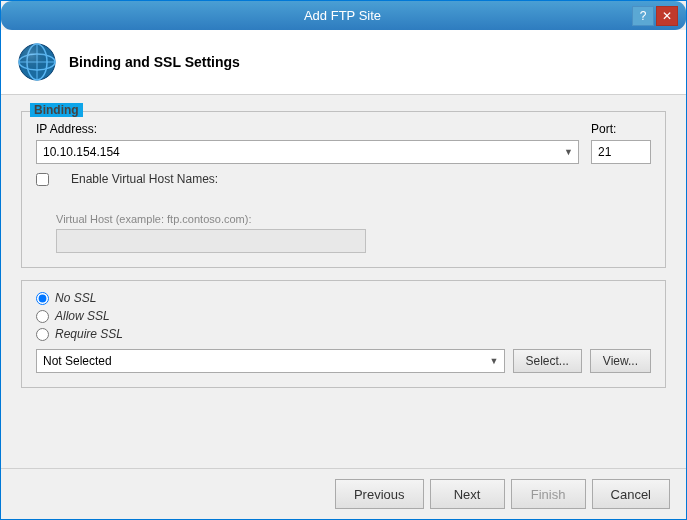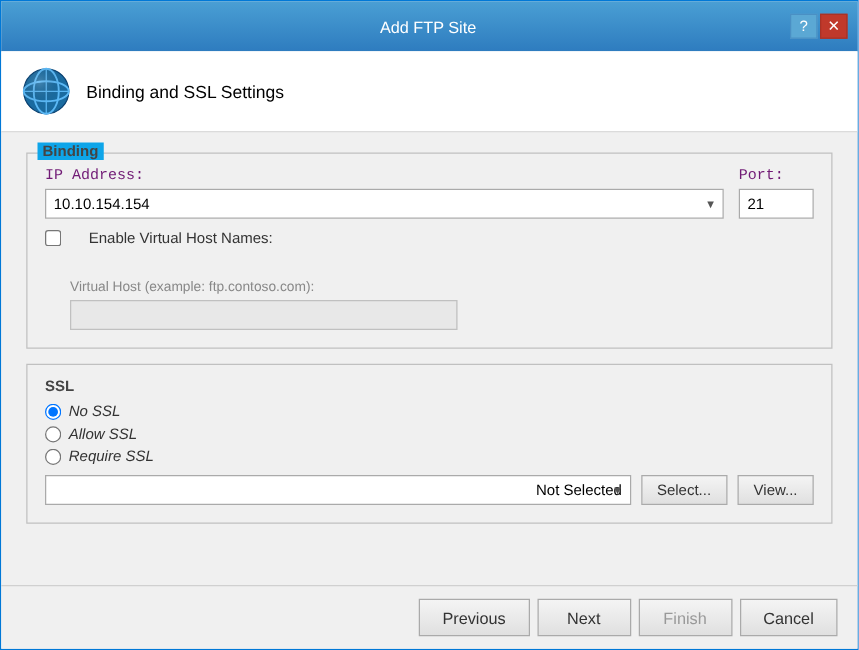--- a/index.html
+++ b/index.html
@@ -19,26 +19,27 @@
       width: 687px;
       height: 520px;
       background: #f0f0f0;
       border: 1px solid #0078d7;
       display: flex;
       flex-direction: column;
     }
 
     .title-bar {
       background: linear-gradient(to bottom, #4a9fd4, #2e7cbf);
-      height: 40px;
+      height: 29px;
       display: flex;
       align-items: center;
       justify-content: space-between;
       padding: 0 8px;
       flex-shrink: 0;
+      border-radius: 11px;
     }
 
     .title-bar-title {
       color: white;
       font-size: 13px;
       font-weight: normal;
       flex: 1;
       text-align: center;
     }
 
@@ -76,21 +77,21 @@
     }
 
     .globe-icon {
       width: 40px;
       height: 40px;
       flex-shrink: 0;
     }
 
     .dialog-header-title {
       font-size: 14px;
-      font-weight: normal;
+      font-weight: bold;
       color: #000;
     }
 
     .dialog-content {
       flex: 1;
       padding: 16px 20px;
       overflow-y: auto;
       background: #f0f0f0;
     }
 
@@ -121,22 +122,21 @@
     }
 
     .field-group {
       display: flex;
       flex-direction: column;
       gap: 4px;
     }
 
     .field-label {
       font-size: 12px;
-      color: #701a75;
-      font-family: Liberation Mono, monospace;
+      color: #000000;
     }
 
     .ip-address-field {
       flex: 1;
     }
 
     .ip-select {
       width: 100%;
       height: 24px;
       border: 1px solid #aaa;
@@ -278,21 +278,20 @@
     .ssl-cert-select {
       width: 100%;
       height: 24px;
       border: 1px solid #aaa;
       background: white;
       padding: 2px 6px;
       font-size: 12px;
       appearance: none;
       -webkit-appearance: none;
       cursor: pointer;
-      text-align: right;
     }
 
     .ssl-cert-select-wrapper::after {
       content: '▼';
       position: absolute;
       right: 6px;
       top: 50%;
       transform: translateY(-50%);
       font-size: 9px;
       color: #555;
@@ -392,21 +391,20 @@
       <div class="checkbox-row">
         <input type="checkbox" id="enable-virtual-host" style="">
         <label for="enable-virtual-host" class="checkbox-label">Enable Virtual Host Names:</label>
       </div>
       <div class="placeholder-text">Virtual Host (example: ftp.contoso.com):</div>
       <input type="text" class="virtual-host-input" disabled="" style="">
     </div>
 
 
     <div class="ssl-group-box">
-      <div class="ssl-group-label">SSL</div>
 
       <div class="radio-row">
         <input type="radio" name="ssl" id="no-ssl" checked="" style="">
         <label for="no-ssl" class="radio-label">No SSL</label>
       </div>
       <div class="radio-row">
         <input type="radio" name="ssl" id="allow-ssl" style="">
         <label for="allow-ssl" class="radio-label">Allow SSL</label>
       </div>
       <div class="radio-row">

